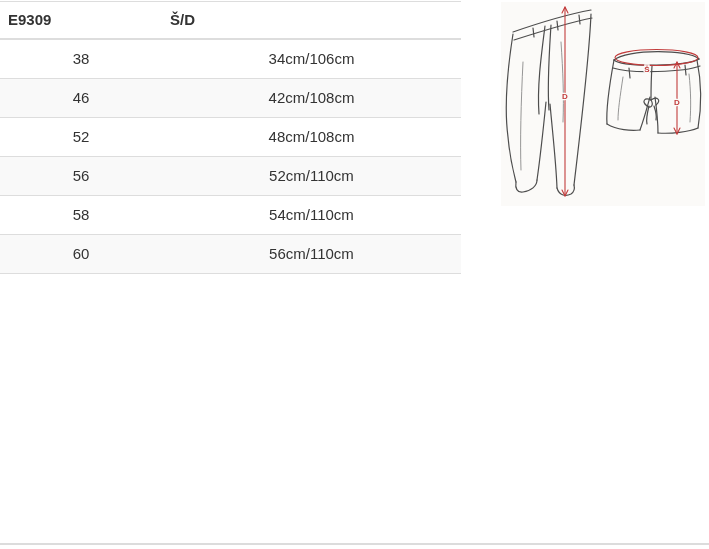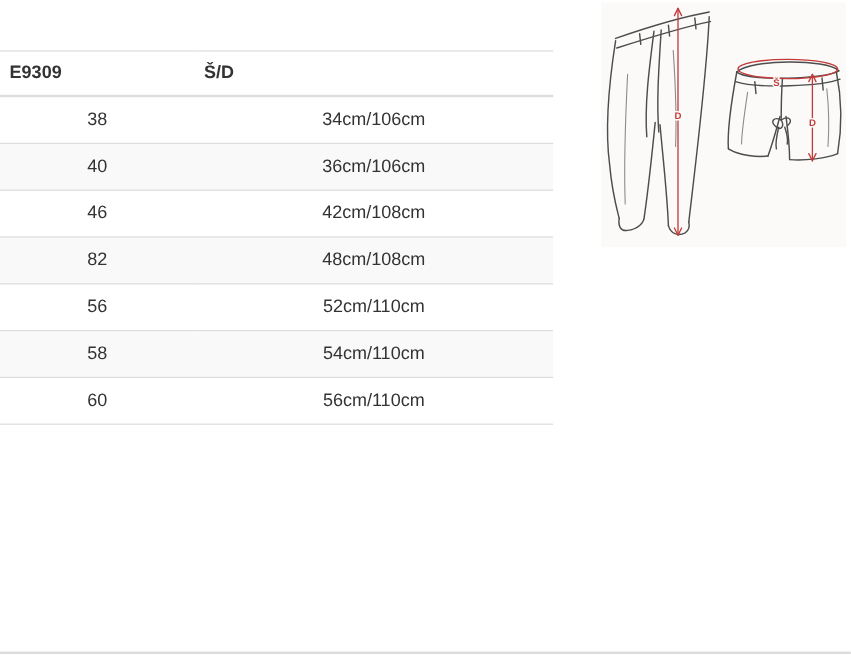--- a/index.html
+++ b/index.html
@@ -12,21 +12,20 @@
     font-family: "Liberation Sans", sans-serif;
     color: #333333;
   }
   .size-table {
     position: absolute;
     left: 0; top: 1px;
     width: 461px;
     border-collapse: collapse;
     font-size: 15px;
     color: #333333;
-    margin-top: 41px;
   }
   .size-table thead tr {
     border-top: 1px solid #dddddd;
     border-bottom: 2px solid #dddddd;
   }
   .size-table tbody tr {
     border-bottom: 1px solid #dddddd;
   }
   .size-table tbody tr:nth-child(even) {
     background: #f9f9f9;
@@ -95,29 +94,25 @@
       <th class="col-size">E9309</th>
       <th>Š/D</th>
     </tr>
   </thead>
   <tbody>
     <tr>
       <td>38</td>
       <td>34cm/106cm</td>
     </tr>
     <tr>
-      <td>40</td>
-      <td>36cm/106cm</td>
-    </tr>
-    <tr>
       <td>46</td>
       <td>42cm/108cm</td>
     </tr>
     <tr>
-      <td>82</td>
+      <td>52</td>
       <td>48cm/108cm</td>
     </tr>
     <tr>
       <td>56</td>
       <td>52cm/110cm</td>
     </tr>
     <tr>
       <td>58</td>
       <td>54cm/110cm</td>
     </tr>

